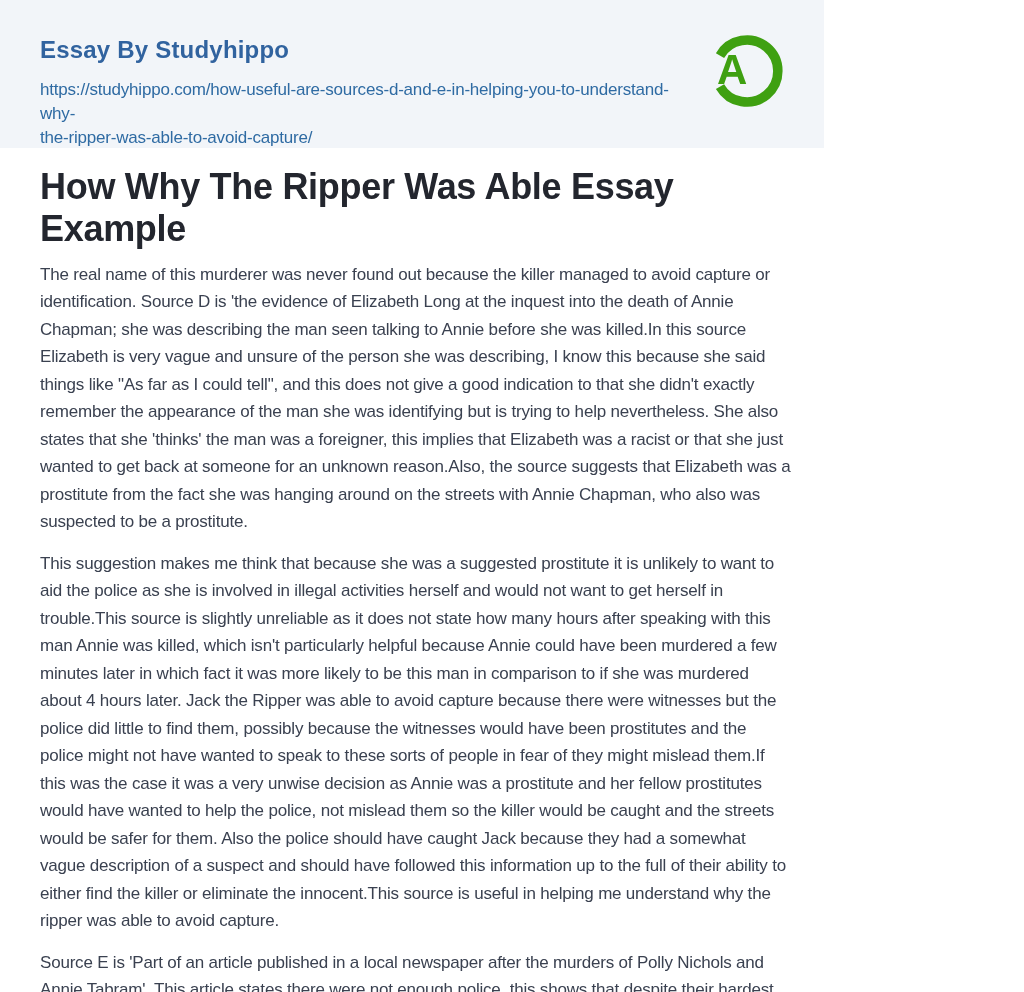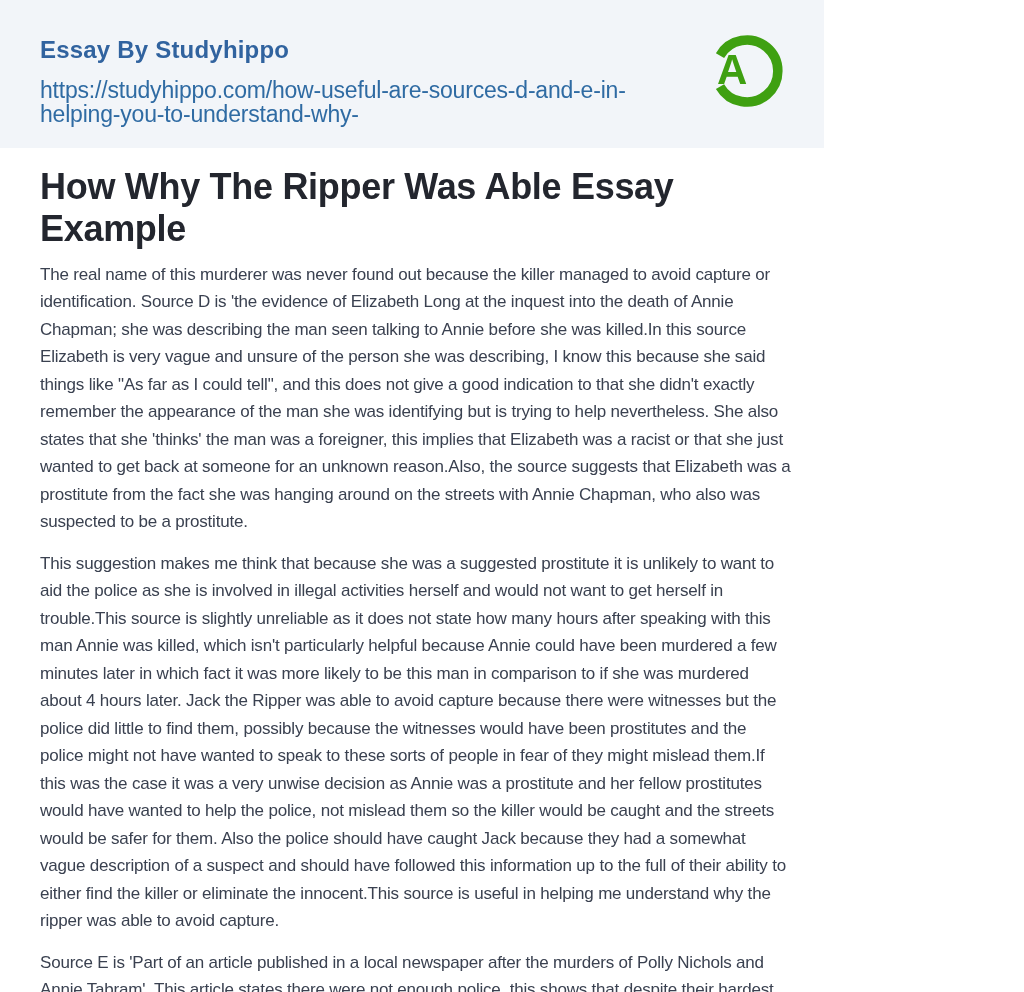--- a/index.html
+++ b/index.html
@@ -22,21 +22,21 @@
     padding: 36px 140px 0 40px;
   }
   .brand {
     font-size: 24px;
     font-weight: 700;
     letter-spacing: 0.2px;
     color: var(--brand-blue, #31639f);
   }
   .source-url {
     margin-top: 14px;
-    font-size: 23px;
+    font-size: 17px;
     line-height: 24px;
     color: var(--url-blue, #2f6ba3);
     letter-spacing: -0.2px;
     cursor: pointer;
   }
   .logo {
     position: absolute;
     top: 30px;
     right: 36px;
     width: 82px;
@@ -75,20 +75,21 @@
   }
 </style>
 </head>
 <body>
 
 <header class="site-header">
   <div class="header-text">
     <div class="brand">Essay By Studyhippo</div>
     <div class="source-url">
       <div>https://studyhippo.com/how-useful-are-sources-d-and-e-in-helping-you-to-understand-why-</div>
+      <div>the-ripper-was-able-to-avoid-capture/</div>
     </div>
   </div>
 
   <div class="logo">
     <svg width="82" height="82" viewBox="0 0 82 82">
       <path d="M 14.0 25.5 A 31 31 0 1 1 14.0 56.5" fill="none" stroke="#3fa011" stroke-width="9.5" stroke-linecap="butt"></path>
     </svg>
     <span class="logo-letter">A</span>
   </div>
 </header>

